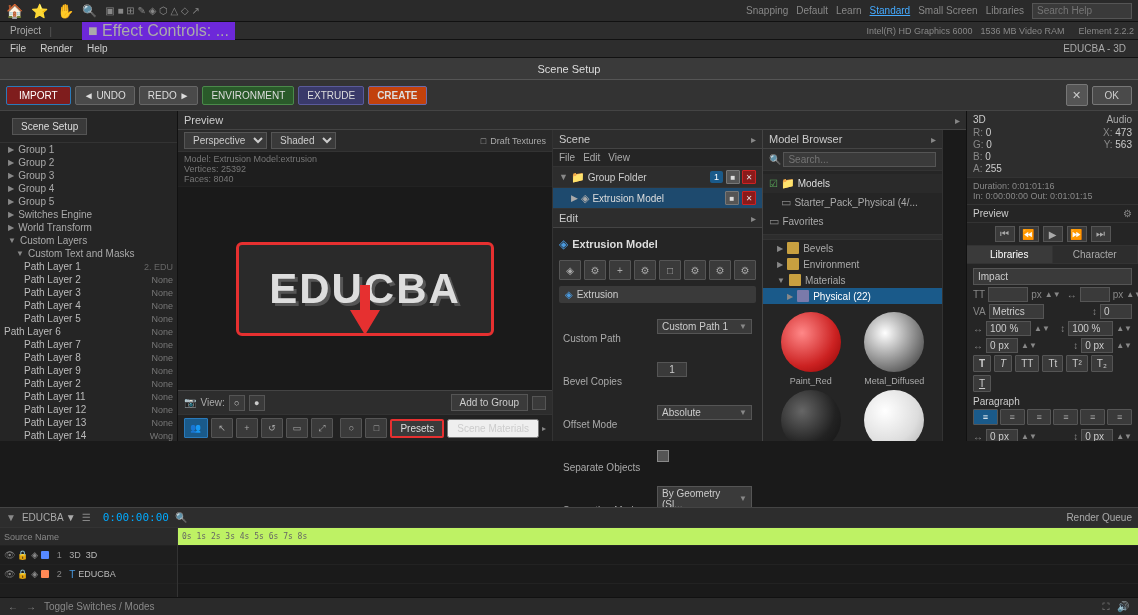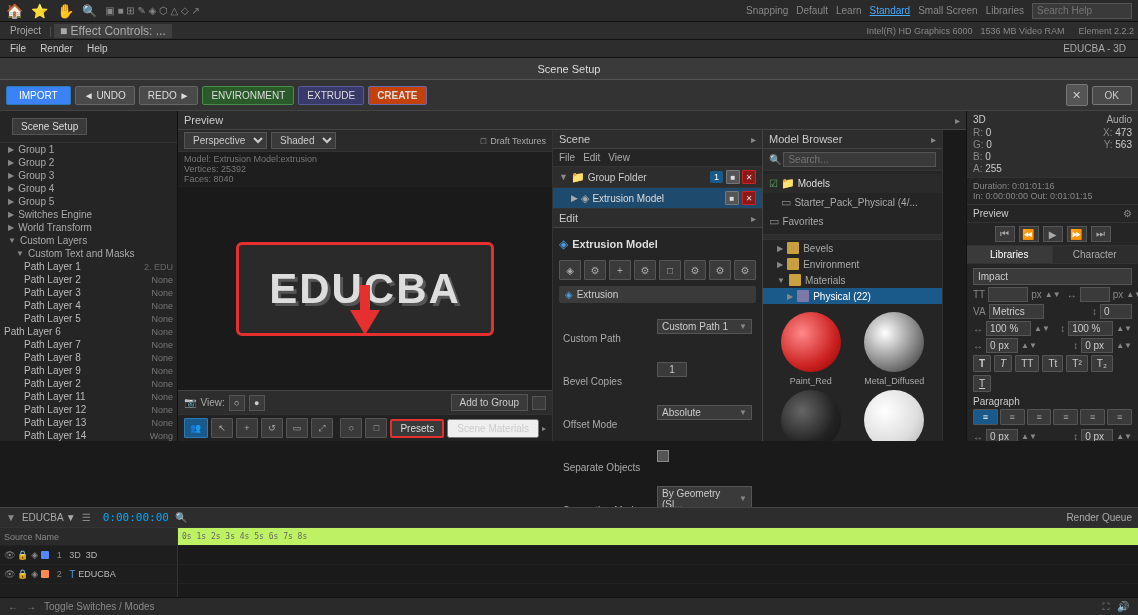--- a/index.html
+++ b/index.html
@@ -113,21 +113,21 @@
       align-items: center;
       gap: 3px;
       background: #4a4a4a;
       border: 1px solid #666;
       color: #ddd;
       font-size: 10px;
       padding: 3px 8px;
       cursor: pointer;
       border-radius: 2px;
     }
-    .toolbar-btn.blue { background: #3b82f6; border-color: #2a7aba; color: #fff; }
+    .toolbar-btn.blue { background: #7f1d1d; border-color: #2a7aba; color: #fff; }
 
     .toolbar-x-btn {
       background: #555;
       border: 1px solid #777;
       color: #ccc;
       width: 22px;
       height: 22px;
       cursor: pointer;
       font-size: 11px;
       display: flex; align-items: center; justify-content: center;
@@ -569,21 +569,21 @@
   <span style="color:#888; font-size:10px;">Learn</span>
   <span style="color:#4af; font-size:10px; text-decoration:underline;">Standard</span>
   <span style="color:#888; font-size:10px;">Small Screen</span>
   <span style="color:#888; font-size:10px;">Libraries</span>
   <input type="text" class="top-bar-search" placeholder="Search Help" style="">
 </div>
 
 <div id="menu-bar">
   <span style="color:#aaa; font-size:10px; padding: 0 6px;">Project</span>
   <span style="color:#555;">|</span>
-  <span style="color:#aaa; font-size:12px; padding: 0 6px; background:#404040;">
+  <span style="color:#aaa; font-size:16px; padding: 0 6px; background:#6d28d9;margin-left:28px;">
     ■ <span>Effect Controls: ...</span>
   </span>
   <span style="flex:1;"></span>
   <span style="color:#888; font-size:9px;">Intel(R) HD Graphics 6000</span>
   <span style="color:#888; font-size:9px; margin-left:6px;">1536 MB Video RAM</span>
   <span style="color:#888; font-size:9px; margin-left:12px;">Element 2.2.2</span>
 </div>
 
 <div style="height:18px; background:#2d2d2d; display:flex; align-items:center; padding:0 4px; gap:2px; border-bottom:1px solid #111;">
   <span class="menu-item">File</span>

